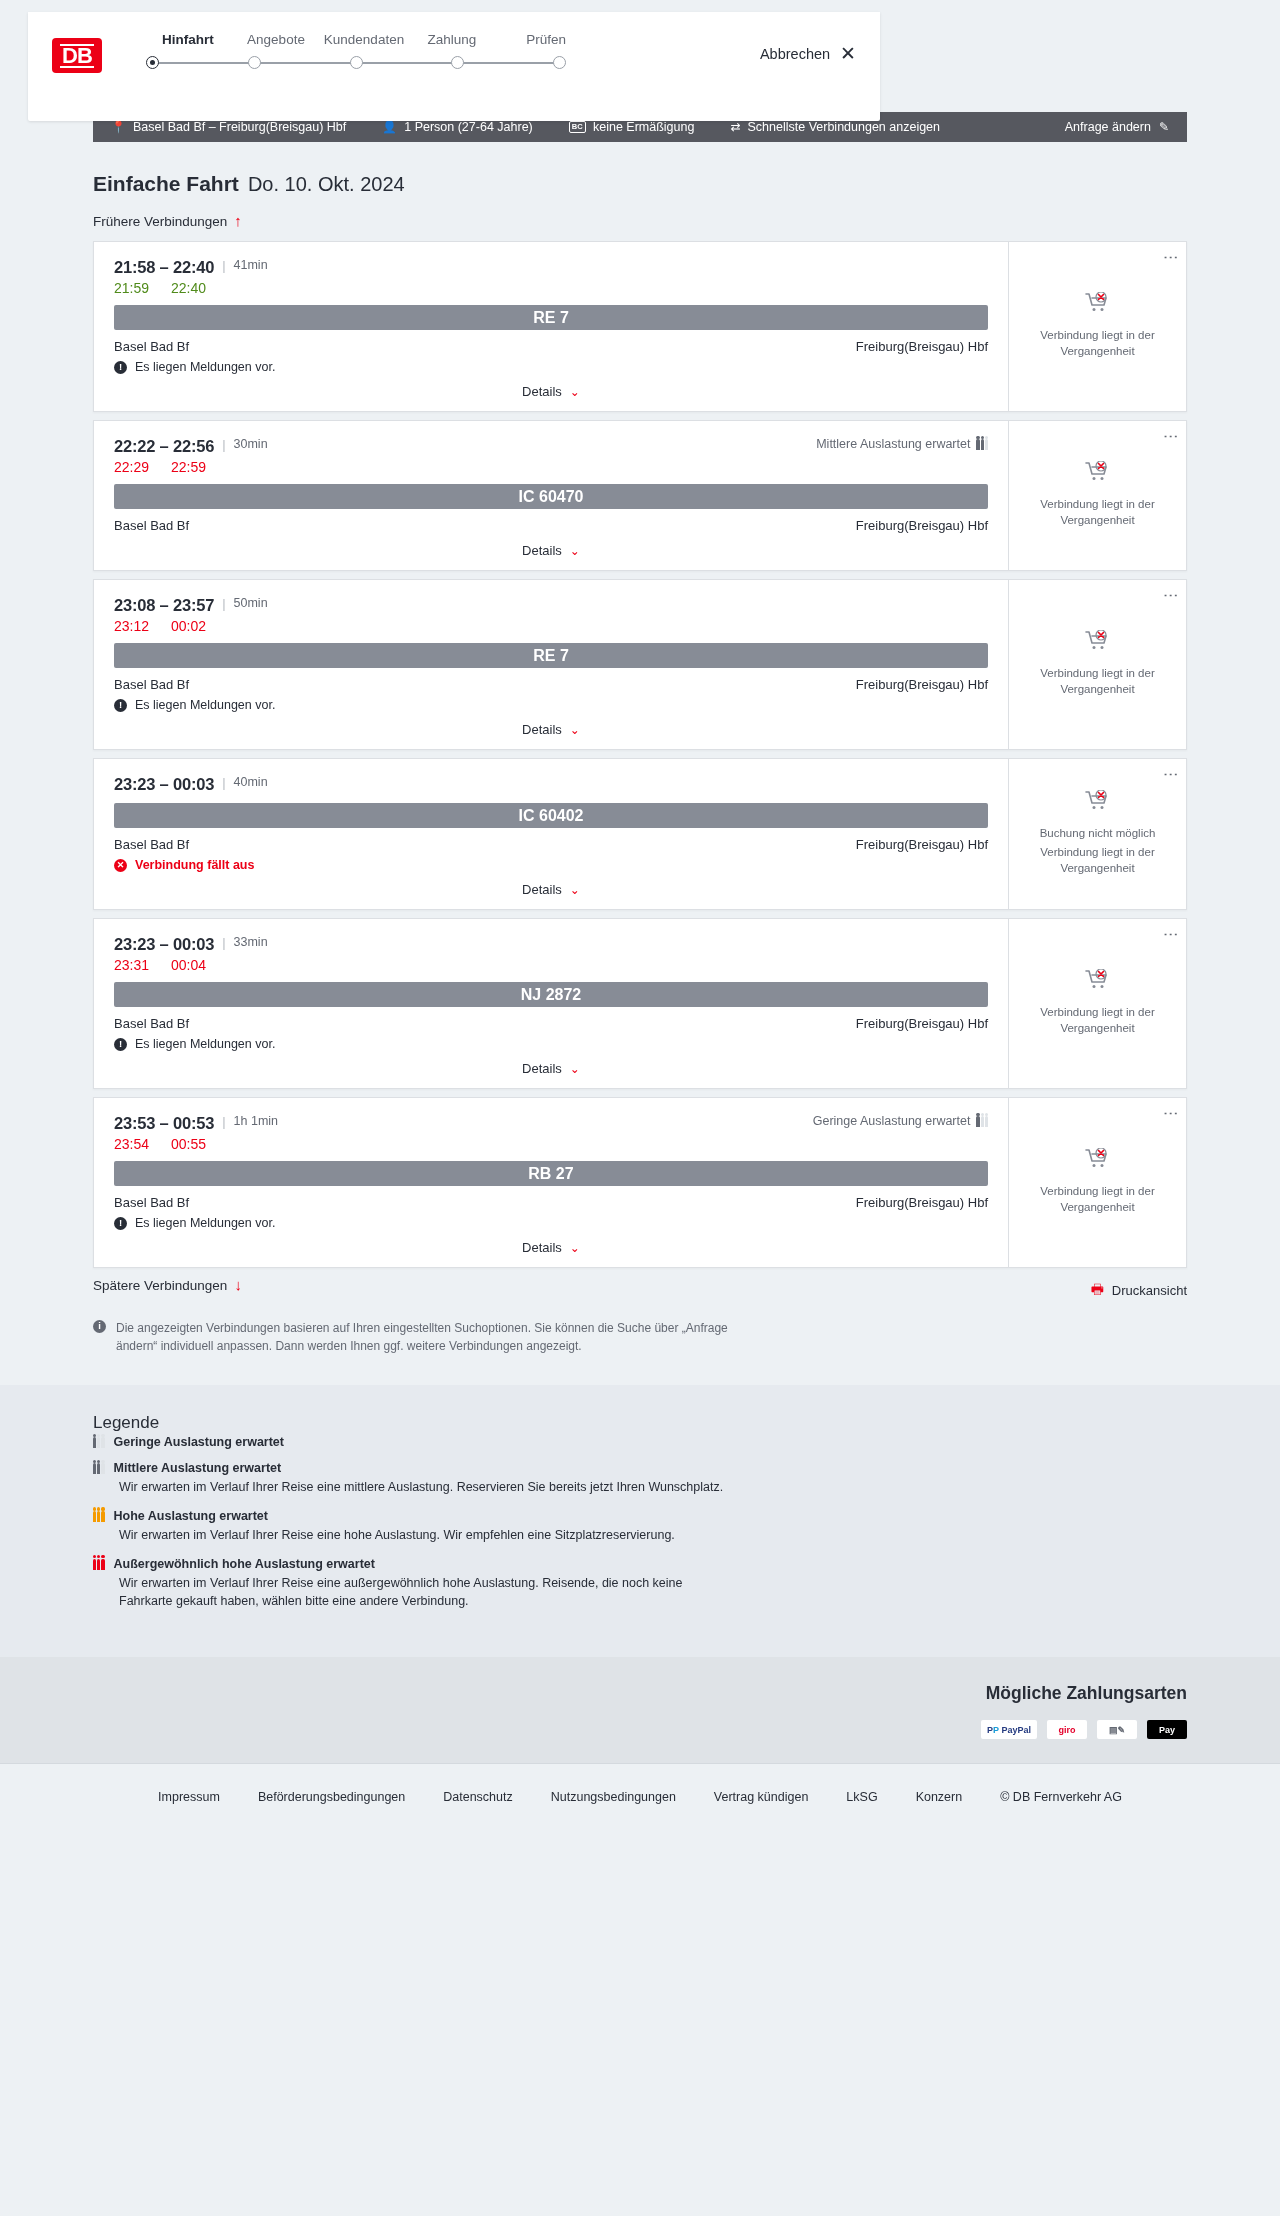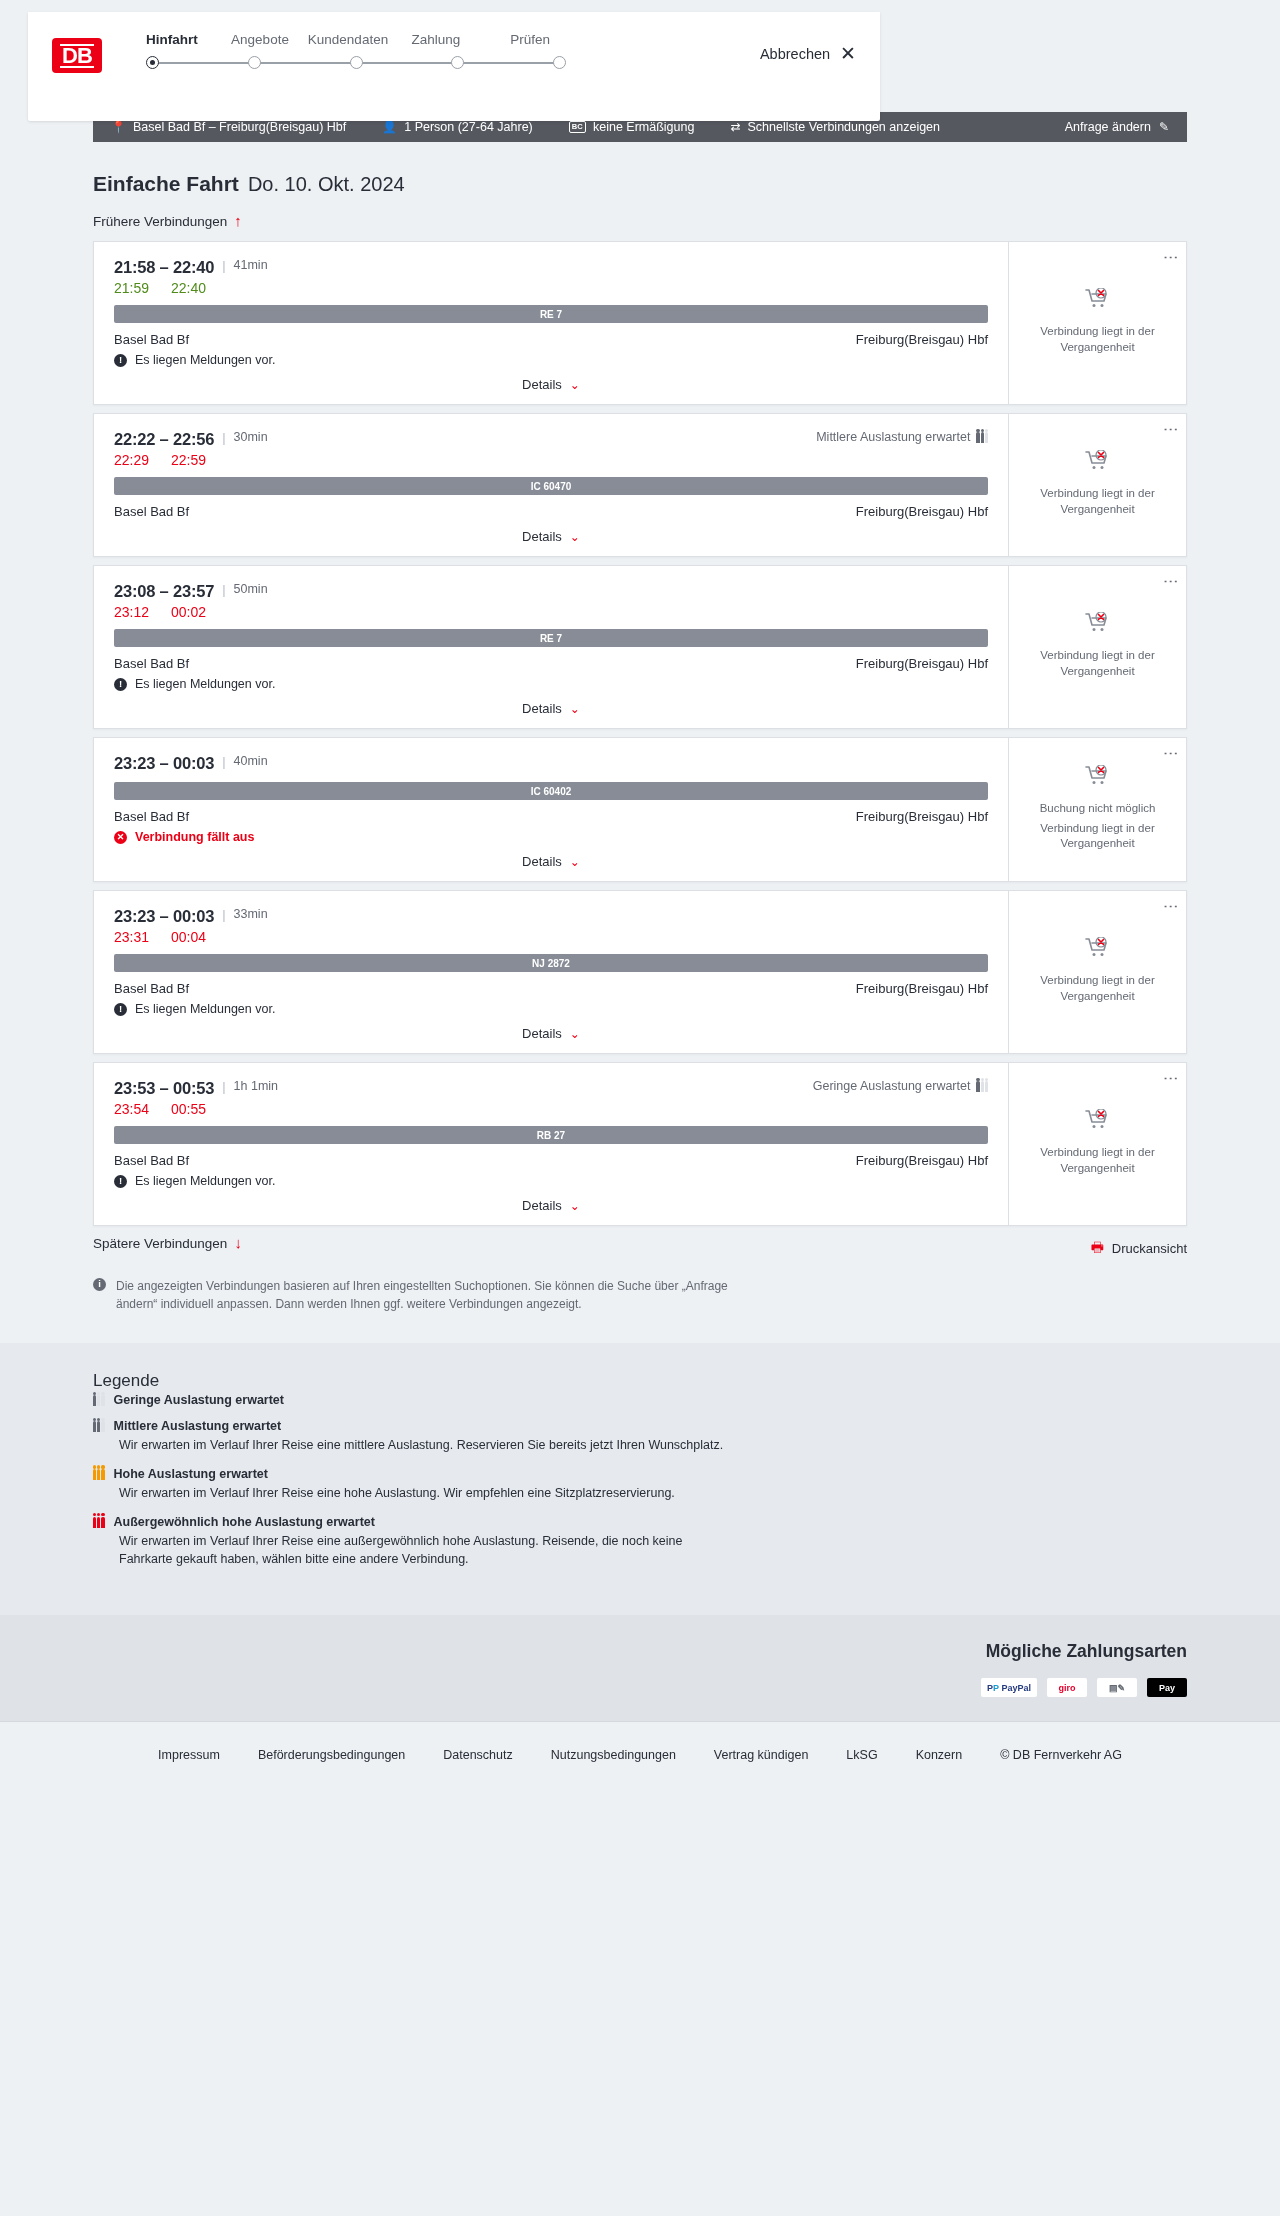--- a/index.html
+++ b/index.html
@@ -49,21 +49,21 @@
     line-height: 20px;
   }
   .stepper {
     margin-left: 44px;
     margin-top: 20px;
     width: 420px;
     position: relative;
   }
   .step-labels {
     display: flex;
-    justify-content: flex-start;
+    justify-content: flex-end;
     font-size: 13.5px;
     color: #646973;
   }
   .step-labels .step-label { text-align: center; width: 88px; }
   .step-labels .step-label:first-child { text-align: left; width: 70px; }
   .step-labels .step-label:last-child { text-align: right; width: 70px; }
   .step-labels .active { color: #282d37; font-weight: bold; }
   .step-track {
     margin-top: 9px;
     position: relative;
@@ -228,25 +228,25 @@
   .real-times {
     margin-top: 3px;
     font-size: 14px;
     display: flex;
     gap: 22px;
   }
   .t-green { color: #508b1b; }
   .t-red { color: #ec0016; }
   .line-bar {
     margin-top: 9px;
-    height: 18px;
+    height: 25px;
     background: #878c96;
     border-radius: 2px;
     color: #fff;
-    font-size: 10px;
+    font-size: 16px;
     font-weight: bold;
     display: flex;
     align-items: center;
     justify-content: center;
   }
   .stations {
     margin-top: 9px;
     display: flex;
     justify-content: space-between;
     font-size: 13px;

